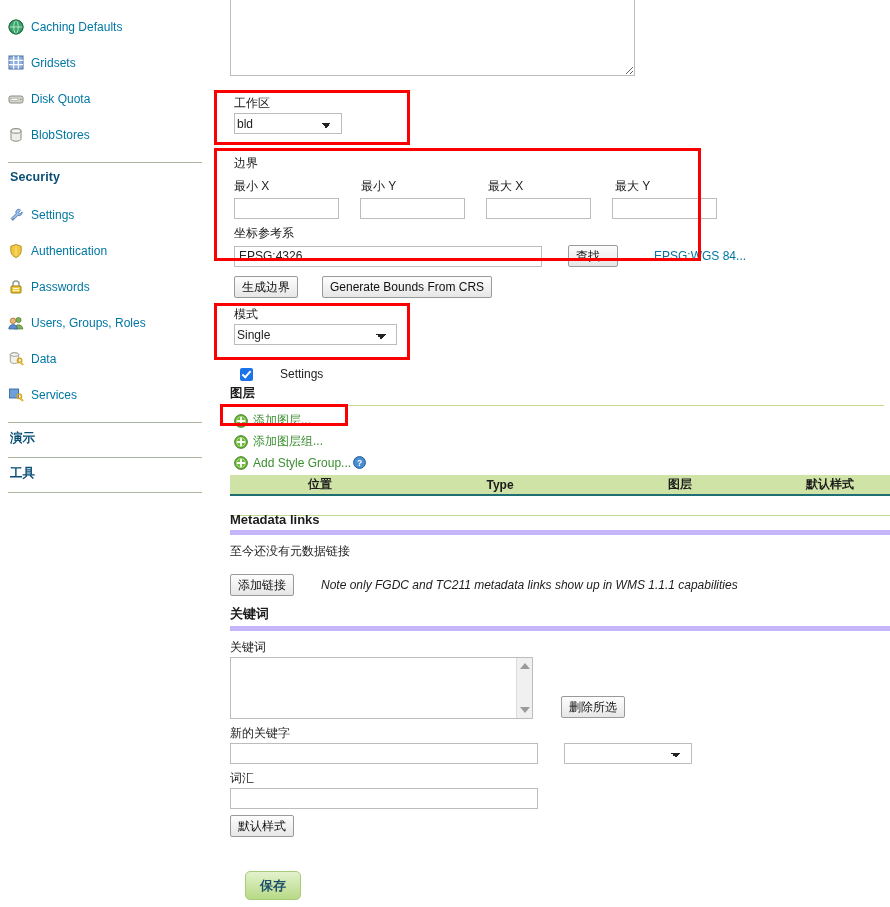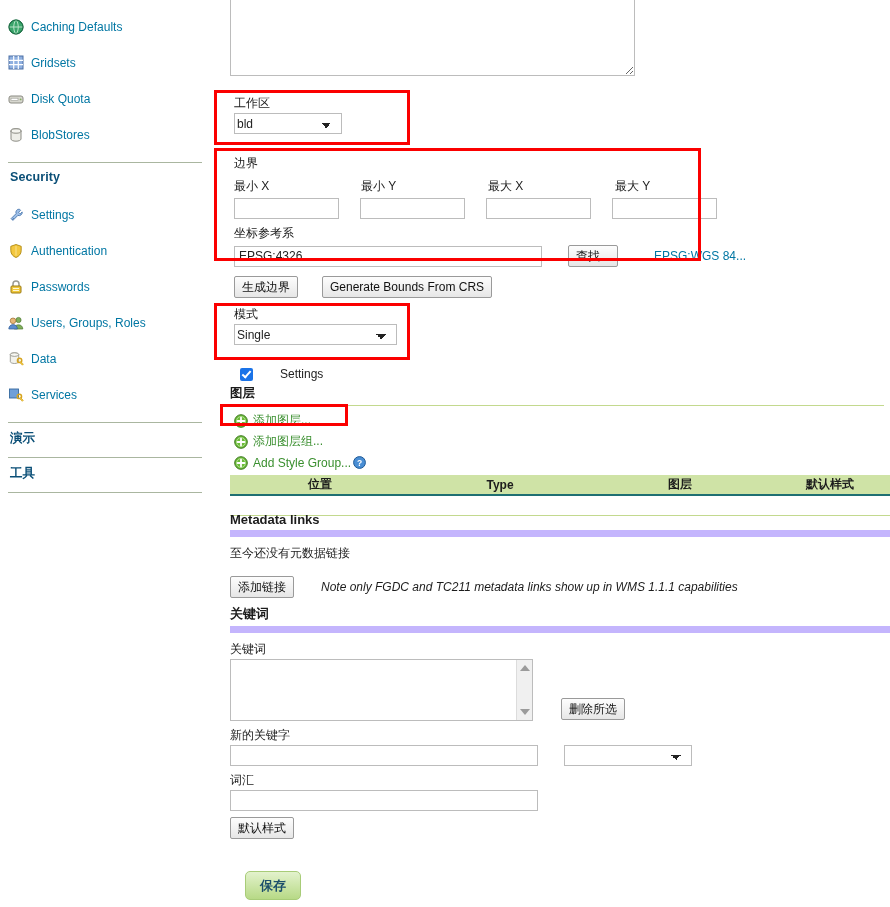--- a/index.html
+++ b/index.html
@@ -145,21 +145,21 @@
   }
   .plus-ico { width: 14px; height: 14px; margin-right: 5px; flex: 0 0 14px; }
   .help-ico { width: 13px; height: 13px; margin-left: 2px; flex: 0 0 13px; }
 
   
   .sec-title {
     font-weight: bold;
     font-size: 13px;
     color: #1c1c1c;
     padding-bottom: 3px;
-    border-bottom: 7px solid #c4b5fd;
+    border-bottom: 5px solid #c4b5fd;
     margin-bottom: 8px;
   }
 
   
   .tbl-head {
     display: flex;
     background: #cfe3a6;
     border-bottom: 2px solid #1f6f72;
     height: 21px;
     align-items: center;

